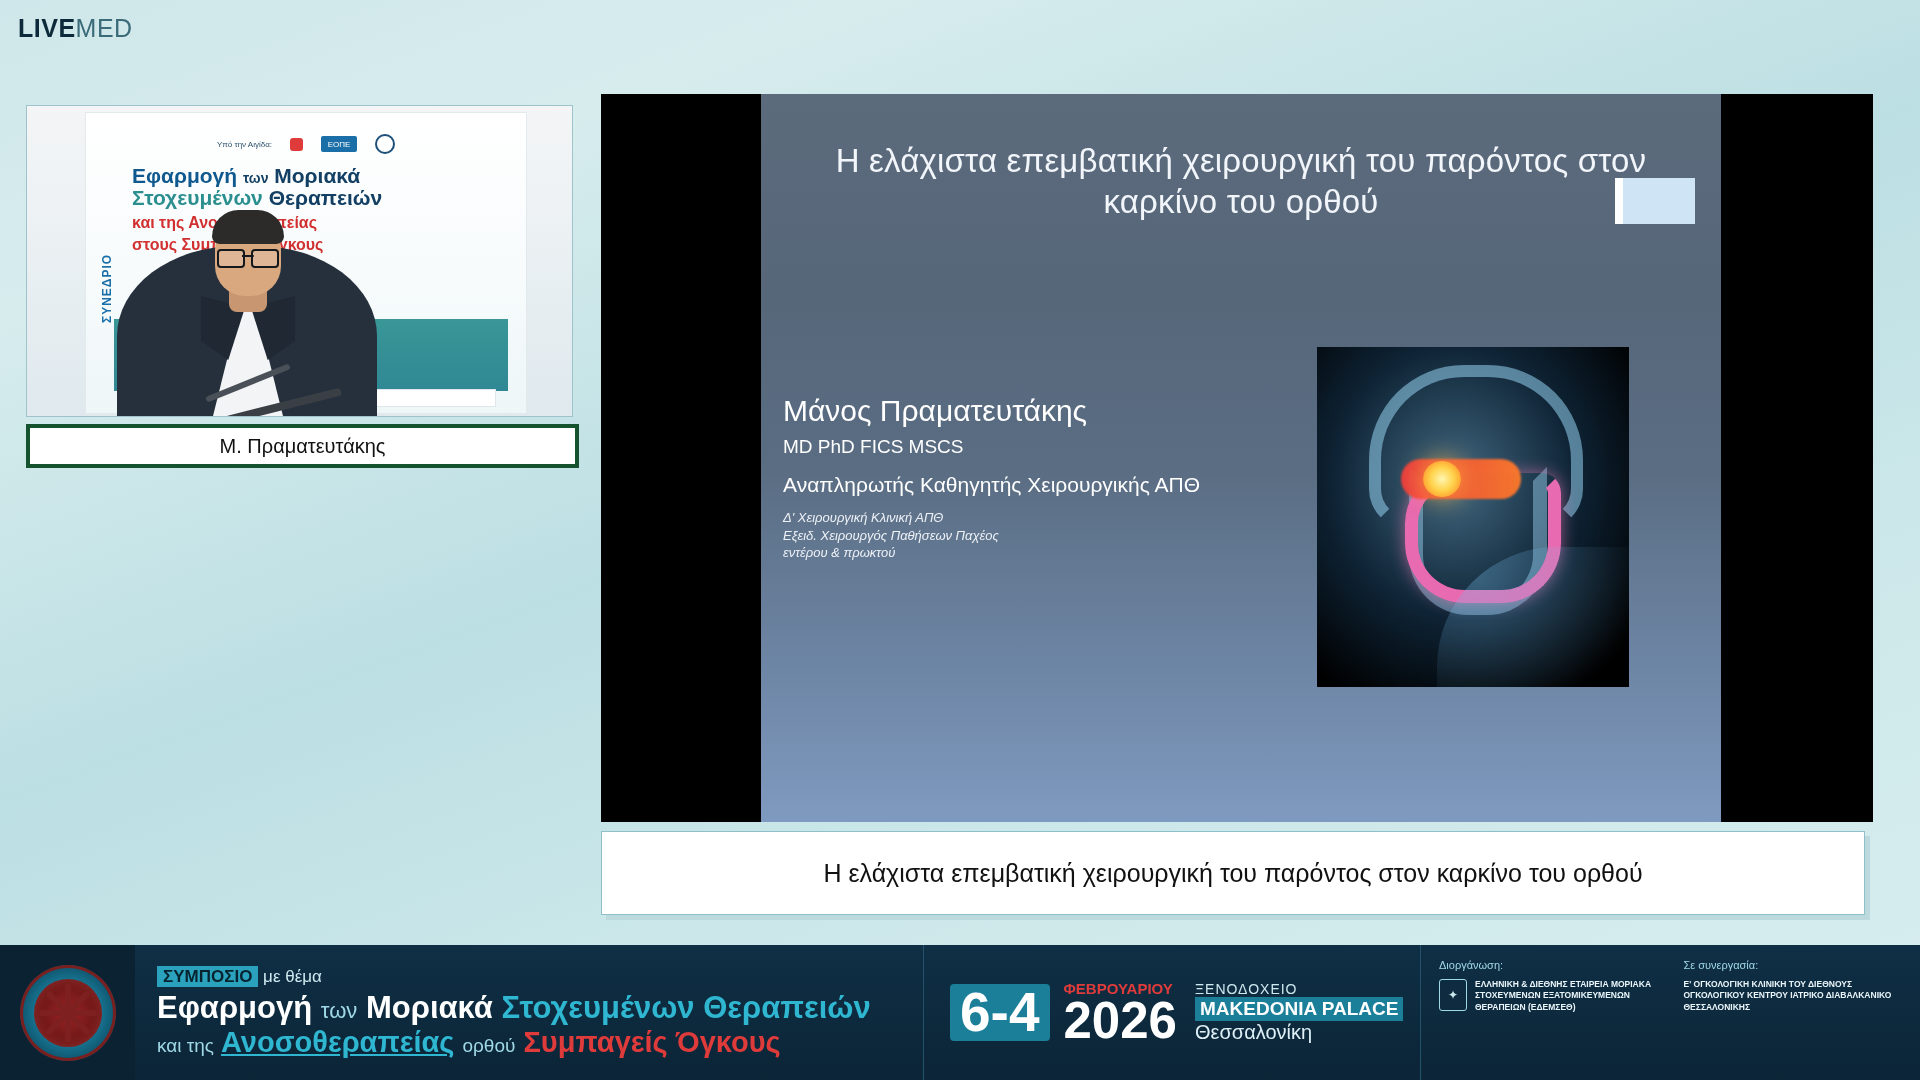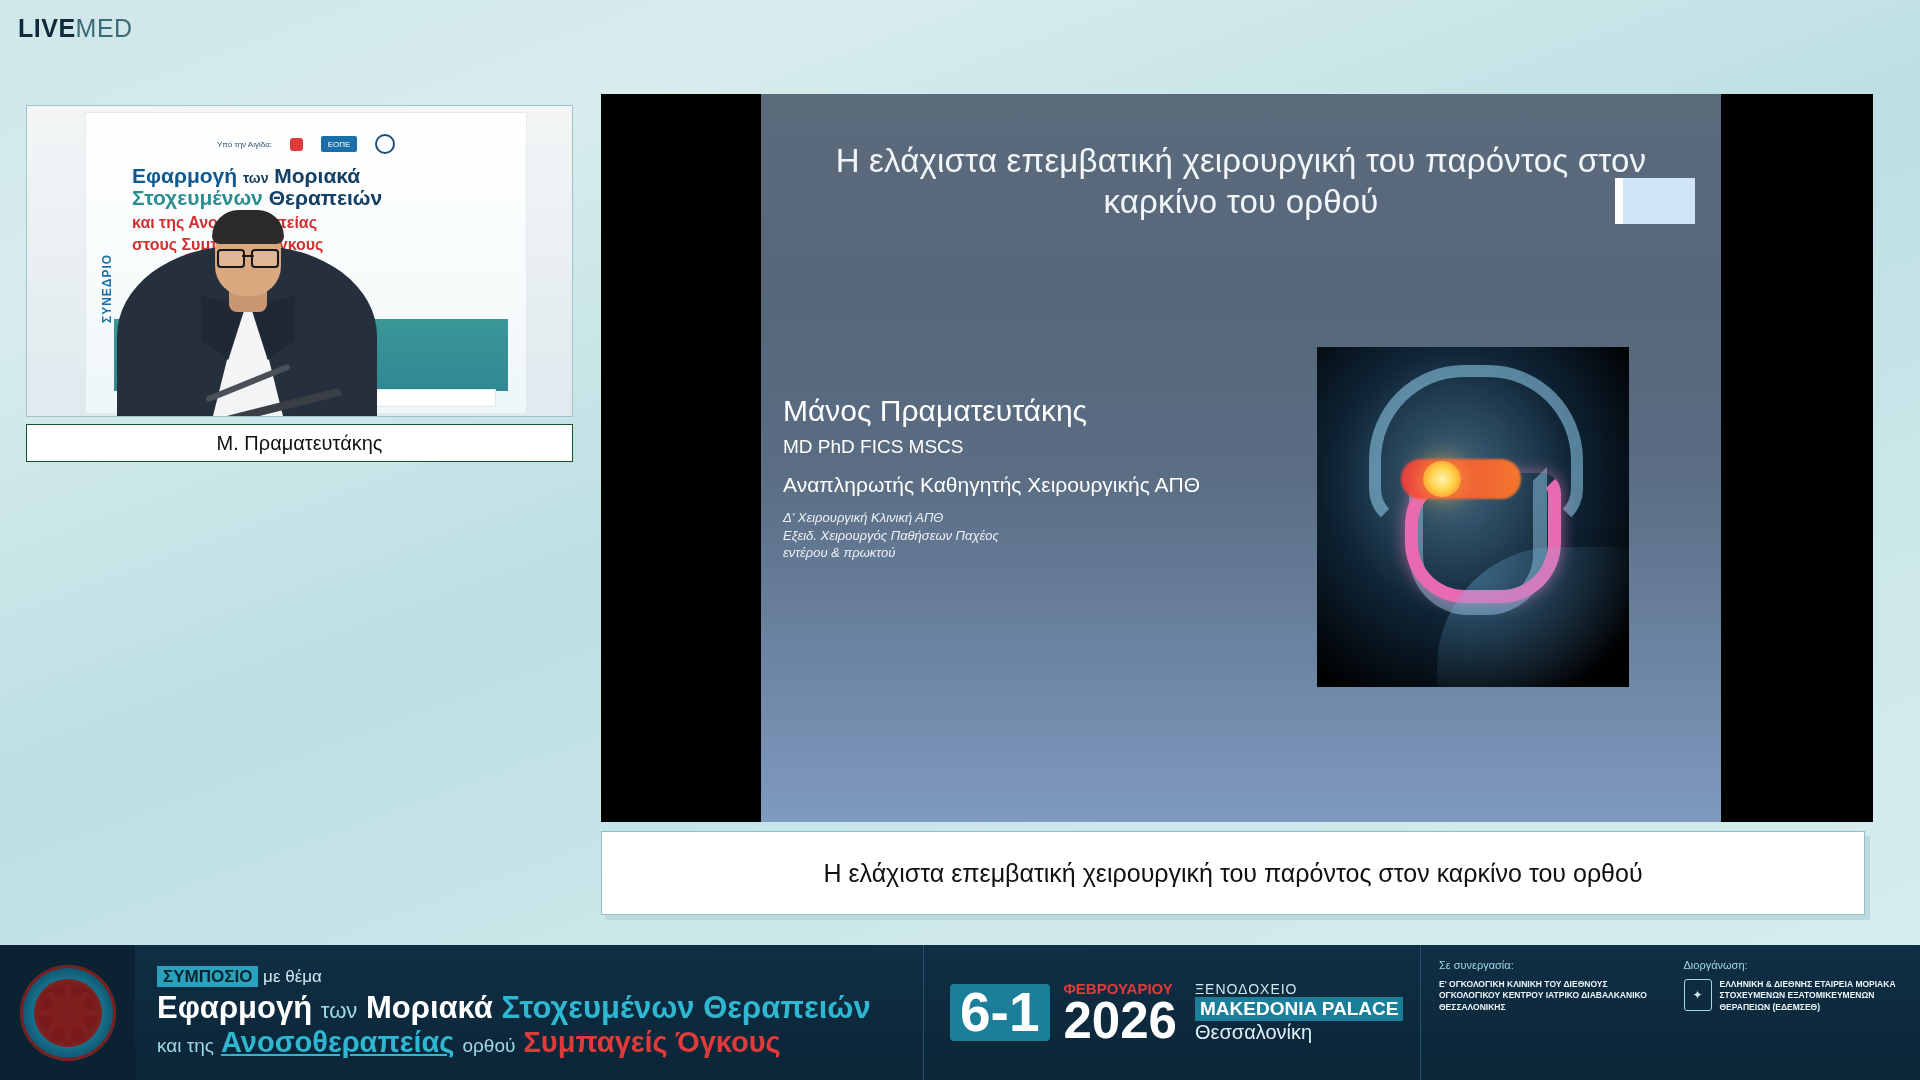--- a/index.html
+++ b/index.html
@@ -94,21 +94,21 @@
   .mic{
     position:absolute;left:196px;bottom:6px;width:120px;height:8px;background:#3a3f45;
     transform:rotate(-14deg);border-radius:4px;
   }
   .mic2{
     position:absolute;left:176px;bottom:30px;width:90px;height:6px;background:#4a5057;
     transform:rotate(-22deg);border-radius:4px;
   }
   .cam-label{
     margin-top:7px;width:545px;height:36px;
-    background:#ffffff;border:1px solid #14532d;
+    background:#ffffff;border:4px solid #14532d;
     display:flex;align-items:center;justify-content:center;
     font-size:20px;color:#111;
   }
 
   
   .slide{
     position:absolute;left:601px;top:94px;width:1272px;height:728px;
     background:#000;overflow:hidden;
   }
   .slide-inner{
@@ -346,39 +346,39 @@
       <span class="c2">Στοχευμένων Θεραπειών</span>
     </div>
     <div class="bn-l3">
       <span class="k">και της</span>
       <span class="a">Ανοσοθεραπείας</span>
       <span class="s">ορθού</span>
       <span class="r">Συμπαγείς Όγκους</span>
     </div>
   </div>
   <div class="bn-date">
-    <div class="bn-67">6-1</div>
+    <div class="bn-67">6-4</div>
     <div class="bn-dt">
       <span class="bn-feb">ΦΕΒΡΟΥΑΡΙΟΥ</span>
       <span class="bn-2026">2026</span>
     </div>
     <div class="bn-hot">
       <span class="h1">ΞΕΝΟΔΟΧΕΙΟ</span>
       <span class="h2">MAKEDONIA PALACE</span>
       <span class="h3">Θεσσαλονίκη</span>
     </div>
   </div>
   <div class="bn-orgs">
-    <div class="org">
-      <div class="t">Σε συνεργασία:</div>
-      <div class="row">
-        <div class="txt">Ε' ΟΓΚΟΛΟΓΙΚΗ ΚΛΙΝΙΚΗ ΤΟΥ ΔΙΕΘΝΟΥΣ ΟΓΚΟΛΟΓΙΚΟΥ ΚΕΝΤΡΟΥ ΙΑΤΡΙΚΟ ΔΙΑΒΑΛΚΑΝΙΚΟ ΘΕΣΣΑΛΟΝΙΚΗΣ</div>
-      </div>
-    </div>
     <div class="org">
       <div class="t">Διοργάνωση:</div>
       <div class="row">
         <div class="emb">✦</div>
         <div class="txt">ΕΛΛΗΝΙΚΗ &amp; ΔΙΕΘΝΗΣ ΕΤΑΙΡΕΙΑ ΜΟΡΙΑΚΑ ΣΤΟΧΕΥΜΕΝΩΝ ΕΞΑΤΟΜΙΚΕΥΜΕΝΩΝ ΘΕΡΑΠΕΙΩΝ (ΕΔΕΜΣΕΘ)</div>
       </div>
     </div>
+    <div class="org">
+      <div class="t">Σε συνεργασία:</div>
+      <div class="row">
+        <div class="txt">Ε' ΟΓΚΟΛΟΓΙΚΗ ΚΛΙΝΙΚΗ ΤΟΥ ΔΙΕΘΝΟΥΣ ΟΓΚΟΛΟΓΙΚΟΥ ΚΕΝΤΡΟΥ ΙΑΤΡΙΚΟ ΔΙΑΒΑΛΚΑΝΙΚΟ ΘΕΣΣΑΛΟΝΙΚΗΣ</div>
+      </div>
+    </div>
   </div>
 </div>
 
 </body></html>

